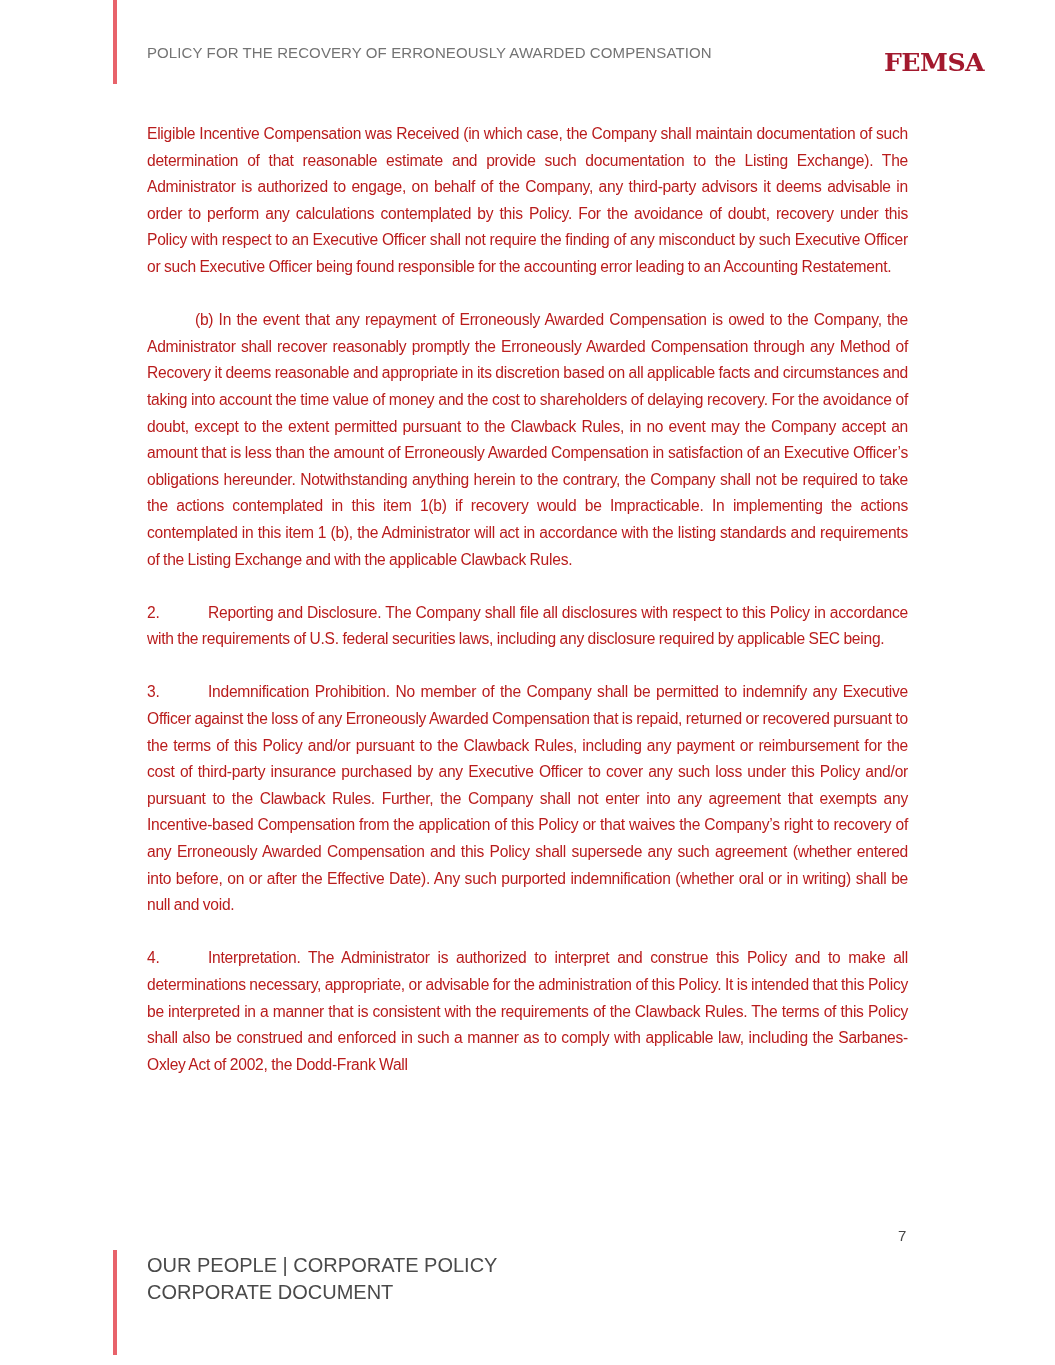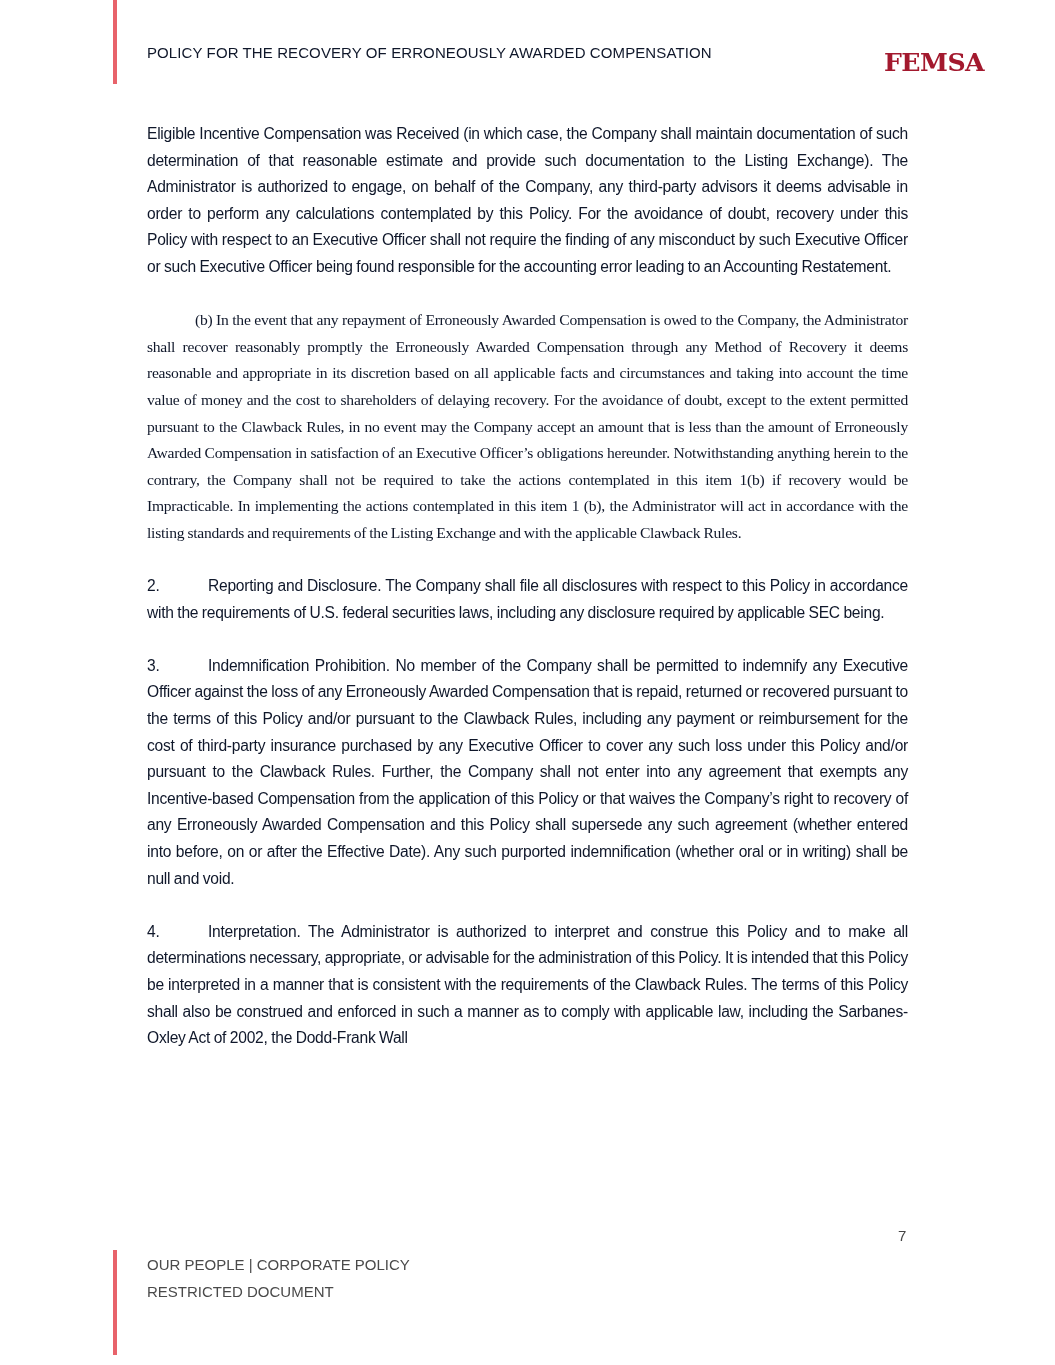--- a/index.html
+++ b/index.html
@@ -2,33 +2,33 @@
 <html><head>
   <meta charset="utf-8">
   <style>
     html, body { margin: 0; padding: 0; background: #ffffff; }
     body { width: 1055px; height: 1365px; position: relative; overflow: hidden;
            font-family: "Liberation Sans", sans-serif; color: #404040; }
     .bar { position: absolute; left: 113px; width: 4px; background: #e8636b; }
     .bar.top { top: 0; height: 84px; }
     .bar.bottom { top: 1250px; height: 105px; }
     .header-title { position: absolute; left: 147px; top: 44px; font-size: 15px;
-                    letter-spacing: 0.1px; color: #0f172a; white-space: nowrap; }
+                    letter-spacing: 0.1px; color: #737373; white-space: nowrap; }
     .logo { position: absolute; left: 884px; top: 48px; font-family: "DejaVu Serif", serif;
             font-weight: bold; font-size: 24px; color: #a3192e; letter-spacing: -0.5px;
             transform: scaleX(1.05); transform-origin: left; }
     .content { position: absolute; left: 147px; top: 121px; width: 761px; }
     p { margin: 0 0 26.6px 0; font-size: 15.6px; line-height: 26.6px; text-align: justify;
-        color: #0f172a; font-family: "Liberation Sans", sans-serif; letter-spacing: -0.25px;
+        color: #b91c1c; font-family: "Liberation Sans", sans-serif; letter-spacing: -0.25px;
         word-spacing: -0.5px; }
-    p.indent { text-indent: 48px; font-family: Liberation Serif, serif; }
+    p.indent { text-indent: 48px; }
     .num { display: inline-block; width: 61px; }
     .u { }
     .page-num { position: absolute; left: 898px; top: 1227px; font-size: 15px; color: #444; }
-    .footer { position: absolute; left: 147px; top: 1252px; font-size: 15px; line-height: 26.5px;
+    .footer { position: absolute; left: 147px; top: 1252px; font-size: 20px; line-height: 26.5px;
               color: #4a4a4a; }
   </style>
 </head>
 <body>
 
 <div class="bar top"></div>
 <div class="header-title">POLICY FOR THE RECOVERY OF ERRONEOUSLY AWARDED COMPENSATION</div>
 <div class="logo">FEMSA</div>
 
 <div class="content">
@@ -45,14 +45,14 @@
 
   <p>
     <span class="num">4.</span><span class="u">Interpretation</span><span>. The Administrator is authorized to interpret and construe this Policy and to make all determinations necessary, appropriate, or advisable for the administration of this Policy. It is intended that this Policy be interpreted in a manner that is consistent with the requirements of the Clawback Rules. The terms of this Policy shall also be construed and enforced in such a manner as to comply with applicable law, including the Sarbanes-Oxley Act of 2002, the Dodd-Frank Wall</span>
   </p>
 </div>
 
 <div class="page-num">7</div>
 <div class="bar bottom"></div>
 <div class="footer">
   <div>OUR PEOPLE | CORPORATE POLICY</div>
-  <div>RESTRICTED DOCUMENT</div>
+  <div>CORPORATE DOCUMENT</div>
 </div>
 
 </body></html>

